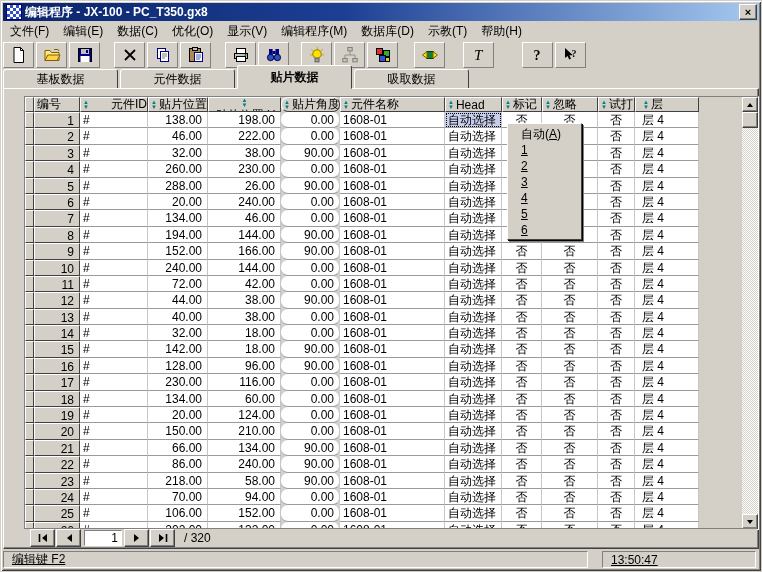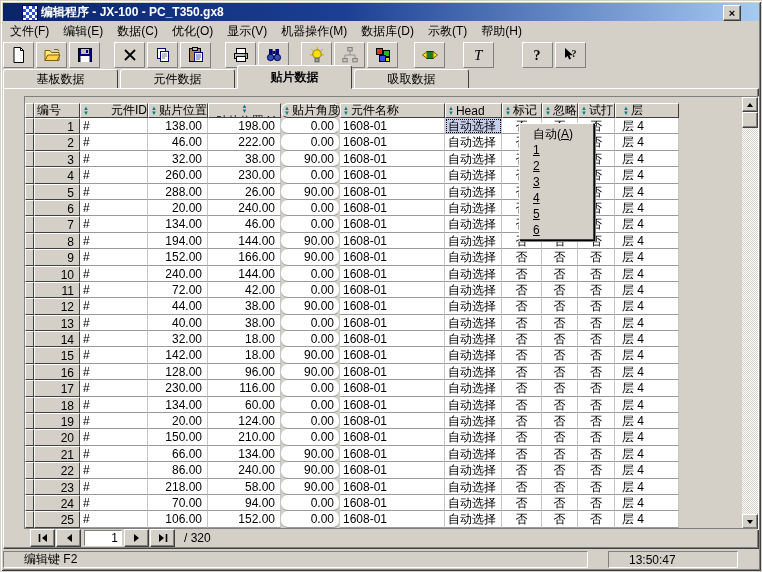--- a/index.html
+++ b/index.html
@@ -4,21 +4,21 @@
 <style>
   html,body{margin:0;padding:0;}
   body{width:762px;height:572px;position:relative;overflow:hidden;
        background:#d4d0c8;font-family:"Liberation Sans",sans-serif;font-size:12px;color:#000;
        -webkit-font-smoothing:none;}
   .frame{position:absolute;inset:0;border:1px solid #d4d0c8;box-shadow:inset 1px 1px 0 #ffffff, inset -1px -1px 0 #404040, inset 2px 2px 0 #d4d0c8, inset -2px -2px 0 #808080;}
 
   
   .titlebar{position:absolute;left:3px;top:3px;right:3px;height:18px;
     background:linear-gradient(to right,#0a246a,#1c3f94 45%,#a6caf0);
-    display:flex;align-items:flex-end;padding:0 18px;}
+    display:flex;align-items:center;padding:0 2px;}
   .appicon{width:14px;height:14px;margin:0 3px 0 1px;background:#fff;border:1px solid #00007a;
     background-image:linear-gradient(45deg,#3050c8 25%,transparent 25%,transparent 75%,#3050c8 75%),
                      linear-gradient(45deg,#3050c8 25%,transparent 25%,transparent 75%,#3050c8 75%);
     background-size:6px 6px;background-position:0 0,3px 3px;flex:none;}
   .title-text{color:#fff;font-weight:bold;flex:1;white-space:nowrap;overflow:hidden;}
   .closebtn{width:16px;height:14px;background:#d4d0c8;border:1px solid;
     border-color:#fff #404040 #404040 #fff;box-shadow:inset -1px -1px 0 #808080;
     display:flex;align-items:center;justify-content:center;font-weight:bold;font-size:11px;line-height:1;}
 
   
@@ -45,98 +45,98 @@
   
   .sidetab{position:absolute;background:#d4d0c8;border:1px solid;border-color:#fff #808080 #808080 #fff;
     border-radius:3px 0 0 3px;display:flex;align-items:center;justify-content:center;
     writing-mode:vertical-rl;text-orientation:sideways;}
   .sidetab.active{left:4px;width:20px;}
   .sidetab.inactive{left:7px;width:17px;}
 
   
   .tablebox{position:absolute;left:24px;top:96px;width:733px;height:432px;background:#d4d0c8;
     border:1px solid;border-color:#808080 #fff #fff #808080;overflow:hidden;}
-  .grid{position:absolute;left:0;top:0;right:16px;bottom:0;overflow:hidden;background:#d4d0c8;margin-top:6px;}
+  .grid{position:absolute;left:0;top:0;right:16px;bottom:0;overflow:hidden;background:#d4d0c8;}
   .thead{display:flex;height:15px;}
   .hc{height:15px;background:#d4d0c8;border:1px solid;border-color:#fff #404040 #404040 #fff;
     display:flex;align-items:center;overflow:hidden;white-space:nowrap;box-sizing:border-box;padding-left:2px;flex:none;}
   .hfill{flex:1;background:#d4d0c8;}
   .sort{display:inline-flex;flex-direction:column;margin-right:2px;line-height:0;flex:none;}
   .sort i{font-style:normal;color:#008080;font-size:6px;line-height:4.5px;}
   .trow{display:flex;height:16.4px;box-sizing:border-box;}
   .cell{box-sizing:border-box;background:#fff;border-right:1px solid #c6c6c6;border-bottom:1px solid #9a9a9a;
     overflow:hidden;white-space:nowrap;padding:1px 3px 0 3px;flex:none;line-height:14px;}
   .cell.gut{background:#d4d0c8;border:1px solid;border-color:#fff #404040 #404040 #fff;padding-right:4px;}
   .cell.r{text-align:right;padding-right:5px;}
   .cell.ctr{text-align:center;}
   .rfill{flex:1;background:#d4d0c8;border-bottom:1px solid #d4d0c8;}
   .c0{width:9px;} .c1{width:46px;} .c2{width:68px;gap:20px;} .c3{width:60px;} .c4{width:73px;flex-direction:column;}
-  .c5{width:59px;border-radius:7px;} .c6{width:105px;} .c7{width:57px;} .c8{width:40px;} .c9{width:36px;}
+  .c5{width:59px;border-radius:7px;} .c6{width:105px;} .c7{width:57px;} .c8{width:40px;} .c9{width:56px;}
   .c10{width:37px;} .c11{width:64px;padding-left:7px;}
   .cell.sel{background:#c8cfec;outline:1px dotted #000;outline-offset:-2px;}
 
   
   .vscroll{position:absolute;right:0;top:0;width:16px;bottom:0;
     background-color:#fff;
     background-image:linear-gradient(45deg,#d4d0c8 25%,transparent 25%,transparent 75%,#d4d0c8 75%),
                      linear-gradient(45deg,#d4d0c8 25%,transparent 25%,transparent 75%,#d4d0c8 75%);
     background-size:2px 2px;background-position:0 0,1px 1px;}
   .sbtn{position:absolute;left:0;width:16px;height:15px;background:#d4d0c8;border:1px solid;
     border-color:#fff #404040 #404040 #fff;box-shadow:inset -1px -1px 0 #808080;box-sizing:border-box;
     display:flex;align-items:center;justify-content:center;}
   .sbtn.up{top:0;} .sbtn.down{bottom:0;}
   .tri-up{width:0;height:0;border-left:3px solid transparent;border-right:3px solid transparent;border-bottom:4px solid #000;}
   .tri-down{width:0;height:0;border-left:3px solid transparent;border-right:3px solid transparent;border-top:4px solid #000;}
   .thumb{position:absolute;left:0;top:15px;width:16px;height:16px;background:#d4d0c8;border:1px solid;
     border-color:#fff #404040 #404040 #fff;box-shadow:inset -1px -1px 0 #808080;box-sizing:border-box;}
 
   
-  .popup{position:absolute;left:519px;top:123px;width:75px;height:117px;background:#d4d0c8;
+  .popup{position:absolute;left:507px;top:123px;width:75px;height:117px;background:#d4d0c8;
     border:1px solid;border-color:#fff #404040 #404040 #fff;box-shadow:1px 1px 0 #000,2px 2px 0 #808080;
     z-index:9;padding-top:2px;box-sizing:border-box;}
   .pitem{height:16px;line-height:16px;padding-left:13px;white-space:nowrap;}
 
   
   .pager{position:absolute;left:24px;top:528px;width:733px;height:19px;background:#d4d0c8;
     display:flex;align-items:center;padding-left:6px;box-sizing:border-box;border-top:1px solid #808080;}
   .pbtn{width:23px;height:16px;background:#d4d0c8;border:1px solid;border-color:#fff #404040 #404040 #fff;
     box-shadow:inset -1px -1px 0 #808080;display:flex;align-items:center;justify-content:center;margin-right:1px;flex:none;}
   .pbtn svg{display:block;}
   .pageinput{width:30px;height:14px;border:1px solid;border-color:#808080 #fff #fff #808080;
     background:#fff;text-align:right;padding:0 3px;font:12px "Liberation Sans",sans-serif;margin:0 2px;}
   .ptotal{margin-left:8px;}
 
   
   .statusbar{position:absolute;left:3px;right:3px;bottom:3px;height:21px;background:#d4d0c8;
     display:flex;align-items:center;gap:4px;padding-top:2px;box-sizing:border-box;}
   .spanel{height:17px;border:1px solid;border-color:#808080 #fff #fff #808080;
-    display:flex;align-items:center;padding:0 20px;box-sizing:border-box;}
+    display:flex;align-items:center;padding:0 8px;box-sizing:border-box;text-decoration:underline;}
   .spanel.main{flex:1;max-width:585px;}
-  .spanel.time{width:130px;margin-left:16px;}
+  .spanel.time{width:154px;margin-left:10px;}
 </style>
 </head>
 <body>
 
 <div class="frame"></div>
 
 <div class="titlebar">
   <div class="appicon"></div>
   <div class="title-text">编辑程序  - JX-100 - PC_T350.gx8</div>
   <div class="closebtn">
     <span>×</span>
   </div>
 </div>
 
 <div class="menubar">
     <span class="mi">文件(F)</span>
     <span class="mi">编辑(E)</span>
     <span class="mi">数据(C)</span>
     <span class="mi">优化(O)</span>
     <span class="mi">显示(V)</span>
-    <span class="mi">机器操作(M)</span>
+    <span class="mi">编辑程序(M)</span>
     <span class="mi">数据库(D)</span>
     <span class="mi">示教(T)</span>
     <span class="mi">帮助(H)</span>
   </div>
 
 <div class="toolbar">
   <div class="tbtn">
       <span>
         <svg width="18" height="18">
           <path d="M4 1.5h6.5l3 3V16.5H4z" fill="#fff" stroke="#000"></path>

